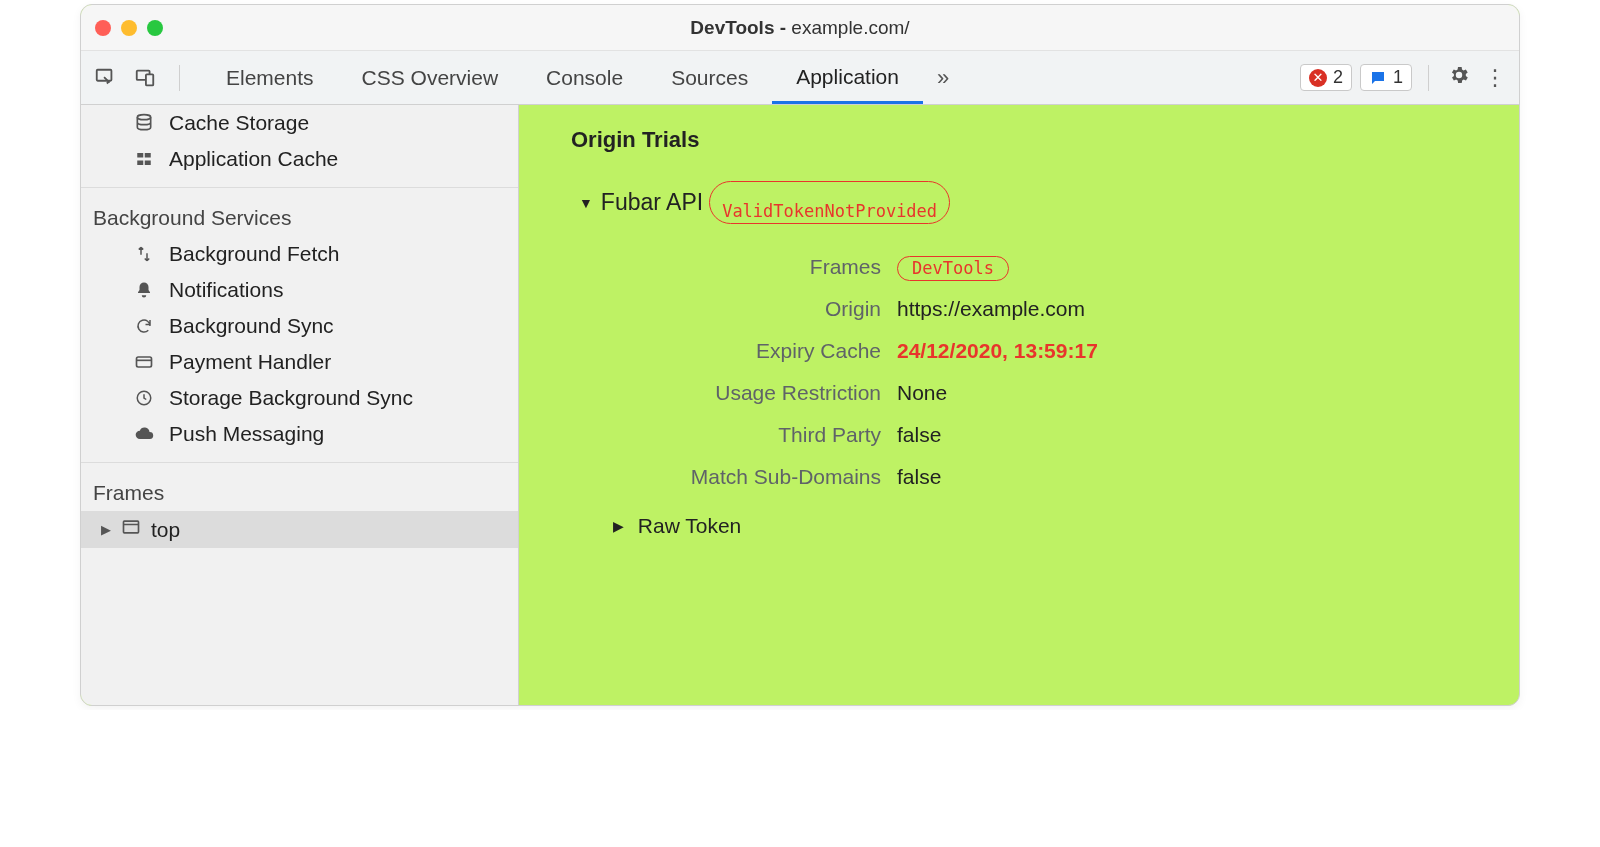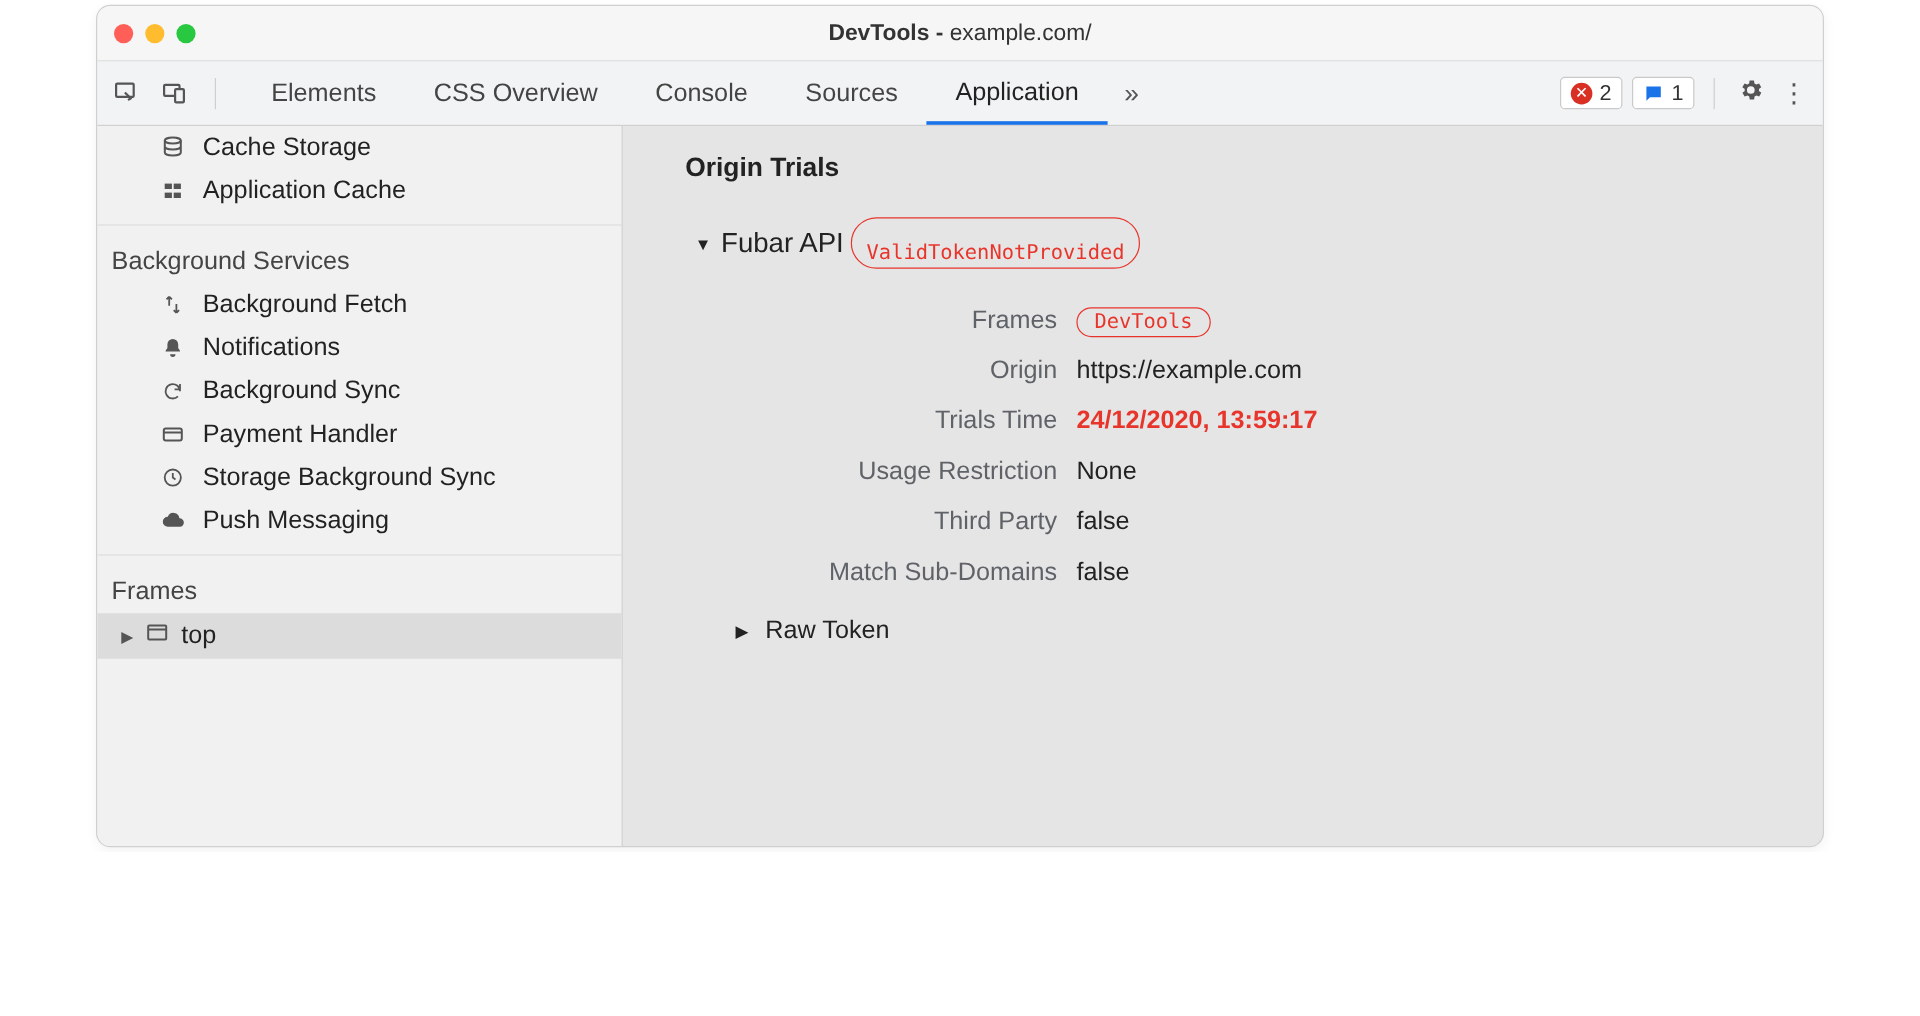--- a/index.html
+++ b/index.html
@@ -23,21 +23,21 @@
     align-items: flex-start;
     justify-content: center;
   }
   .window {
     width: 1440px;
     margin: 4px;
     border: 1px solid var(--border);
     border-radius: 12px;
     overflow: hidden;
     box-shadow: 0 3px 10px rgba(0,0,0,0.05);
-    background: #e5e5e5;
+    background: #bef264;
   }
   .titlebar {
     height: 46px;
     display: flex;
     align-items: center;
     padding: 0 14px;
     background: #f6f6f6;
     border-bottom: 1px solid #e2e2e2;
     position: relative;
   }
@@ -327,21 +327,21 @@
         <tbody>
             <tr>
           <td class="k">Frames</td>
           <td><span class="status-pill">DevTools</span></td>
         </tr>
         <tr>
           <td class="k">Origin</td>
           <td>https://example.com</td>
         </tr>
         <tr>
-          <td class="k">Trials Time</td>
+          <td class="k">Expiry Cache</td>
           <td class="expiry">24/12/2020, 13:59:17</td>
         </tr>
         <tr>
           <td class="k">Usage Restriction</td>
           <td>None</td>
         </tr>
         <tr>
           <td class="k">Third Party</td>
           <td>false</td>
         </tr>

